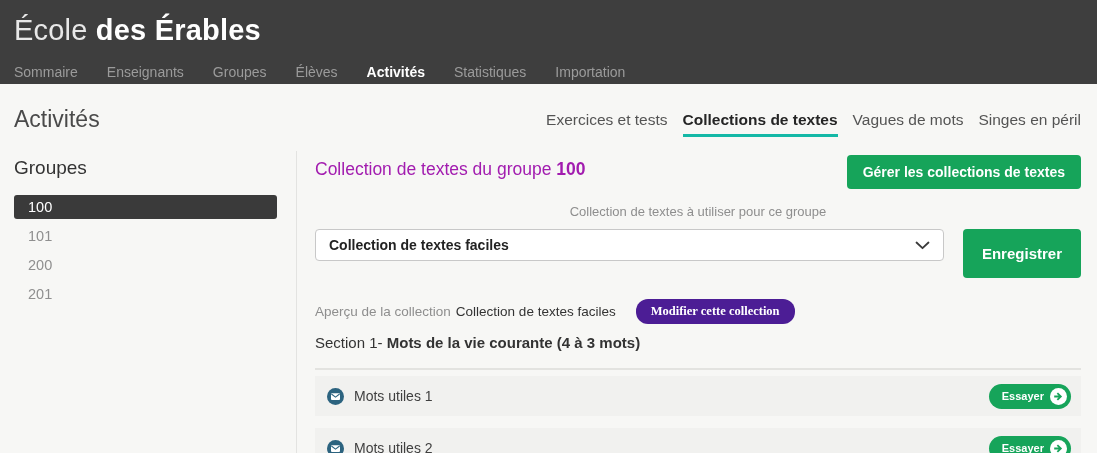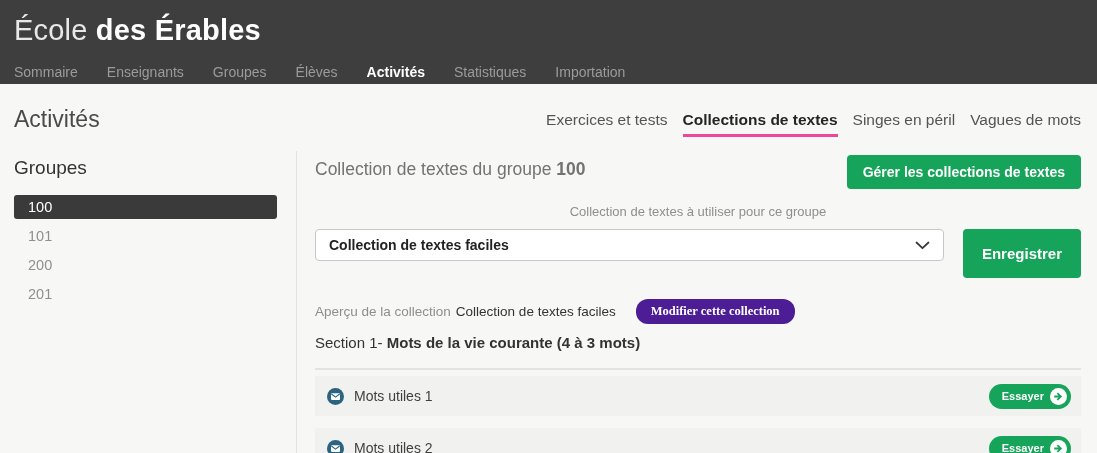--- a/index.html
+++ b/index.html
@@ -68,21 +68,21 @@
     font-size: 15.5px;
     color: #545454;
     cursor: pointer;
     padding-bottom: 8px;
     white-space: nowrap;
   }
   .tab.active {
     color: #252525;
     font-weight: 700;
     padding-bottom: 5px;
-    border-bottom: 3px solid #ec4899;
+    border-bottom: 3px solid #14b8a6;
   }
 
   
   .content { display: flex; margin-top: 14px; }
   .sidebar {
     width: 283px;
     padding-right: 19px;
     border-right: 1px solid #e3e3e1;
     flex-shrink: 0;
     min-height: 300px;
@@ -94,21 +94,21 @@
     padding: 4px 14px;
     margin-bottom: 5px;
     cursor: pointer;
     border-radius: 3px;
   }
   .group-item.selected { background: #3a3a3a; color: #ffffff; }
 
   .main { flex: 1; padding-left: 18px; }
 
   .main-head { display: flex; justify-content: space-between; align-items: flex-start; margin-top: 4px; }
-  .main-heading { font-size: 17.5px; font-weight: 400; color: #737373; padding-top: 4px; }
+  .main-heading { font-size: 17.5px; font-weight: 400; color: #a21caf; padding-top: 4px; }
   .main-heading .bold { font-weight: 700; }
 
   .btn {
     background: #16a45a;
     color: #ffffff;
     font-weight: 700;
     border: none;
     border-radius: 4px;
     cursor: pointer;
     font-family: "Liberation Sans", sans-serif;
@@ -199,22 +199,22 @@
   </nav>
 </header>
 
 <div class="page">
 
   <div class="page-head">
     <div class="page-title">Activités</div>
     <div class="tabs">
       <span class="tab">Exercices et tests</span>
       <span class="tab active">Collections de textes</span>
+      <span class="tab">Vagues de mots</span>
       <span class="tab">Singes en péril</span>
-      <span class="tab">Vagues de mots</span>
     </div>
   </div>
 
   <div class="content">
 
     <aside class="sidebar">
       <div class="sidebar-title">Groupes</div>
       <div class="group-item selected">100</div>
       <div class="group-item">101</div>
       <div class="group-item">200</div>

